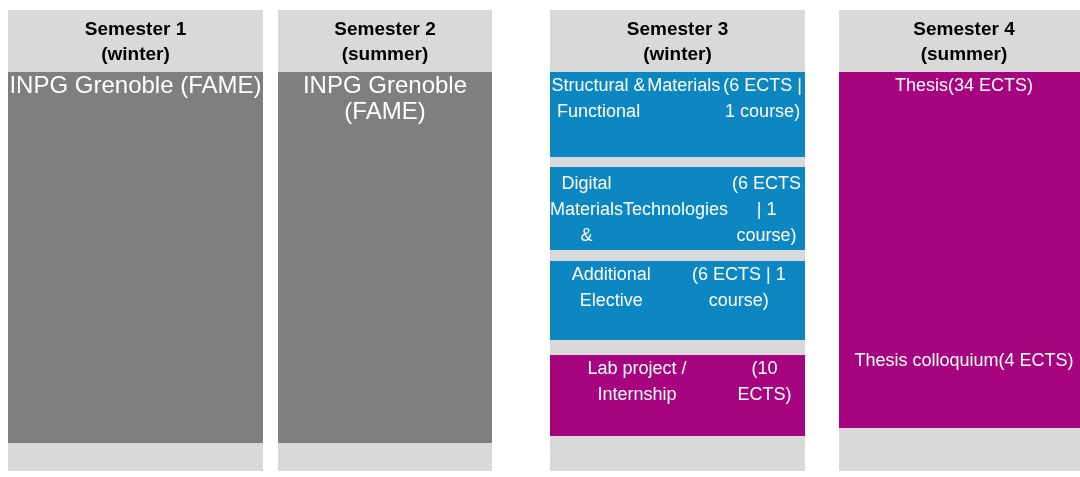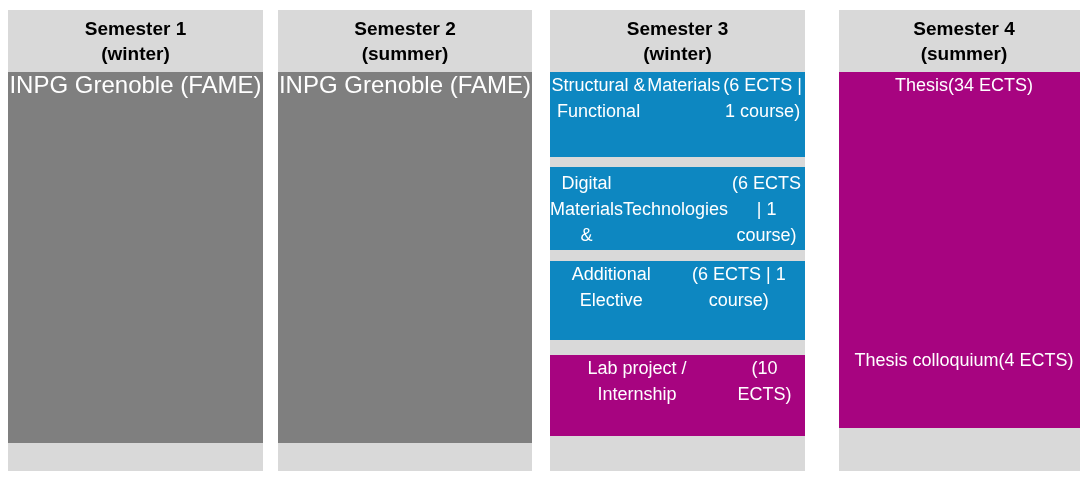--- a/index.html
+++ b/index.html
@@ -13,21 +13,21 @@
     height: 477px;
     background: var(--background, #ffffff);
     font-family: "Liberation Sans", sans-serif;
     overflow: hidden;
   }
   .col {
     position: absolute;
     top: 10px;
   }
   .col1 { left: 8px;   width: 255px; }
-  .col2 { left: 278px; width: 254px; }
+  .col2 { left: 278px; width: 214px; }
   .col3 { left: 550px; width: 255px; }
   .col4 { left: 839px; width: 250px; }
 
   .hdr {
     height: 62px;
     background: var(--light_gray, #d9d9d9);
     color: var(--header_text, #000000);
     font-weight: bold;
     font-size: 19px;
     line-height: 25px;

